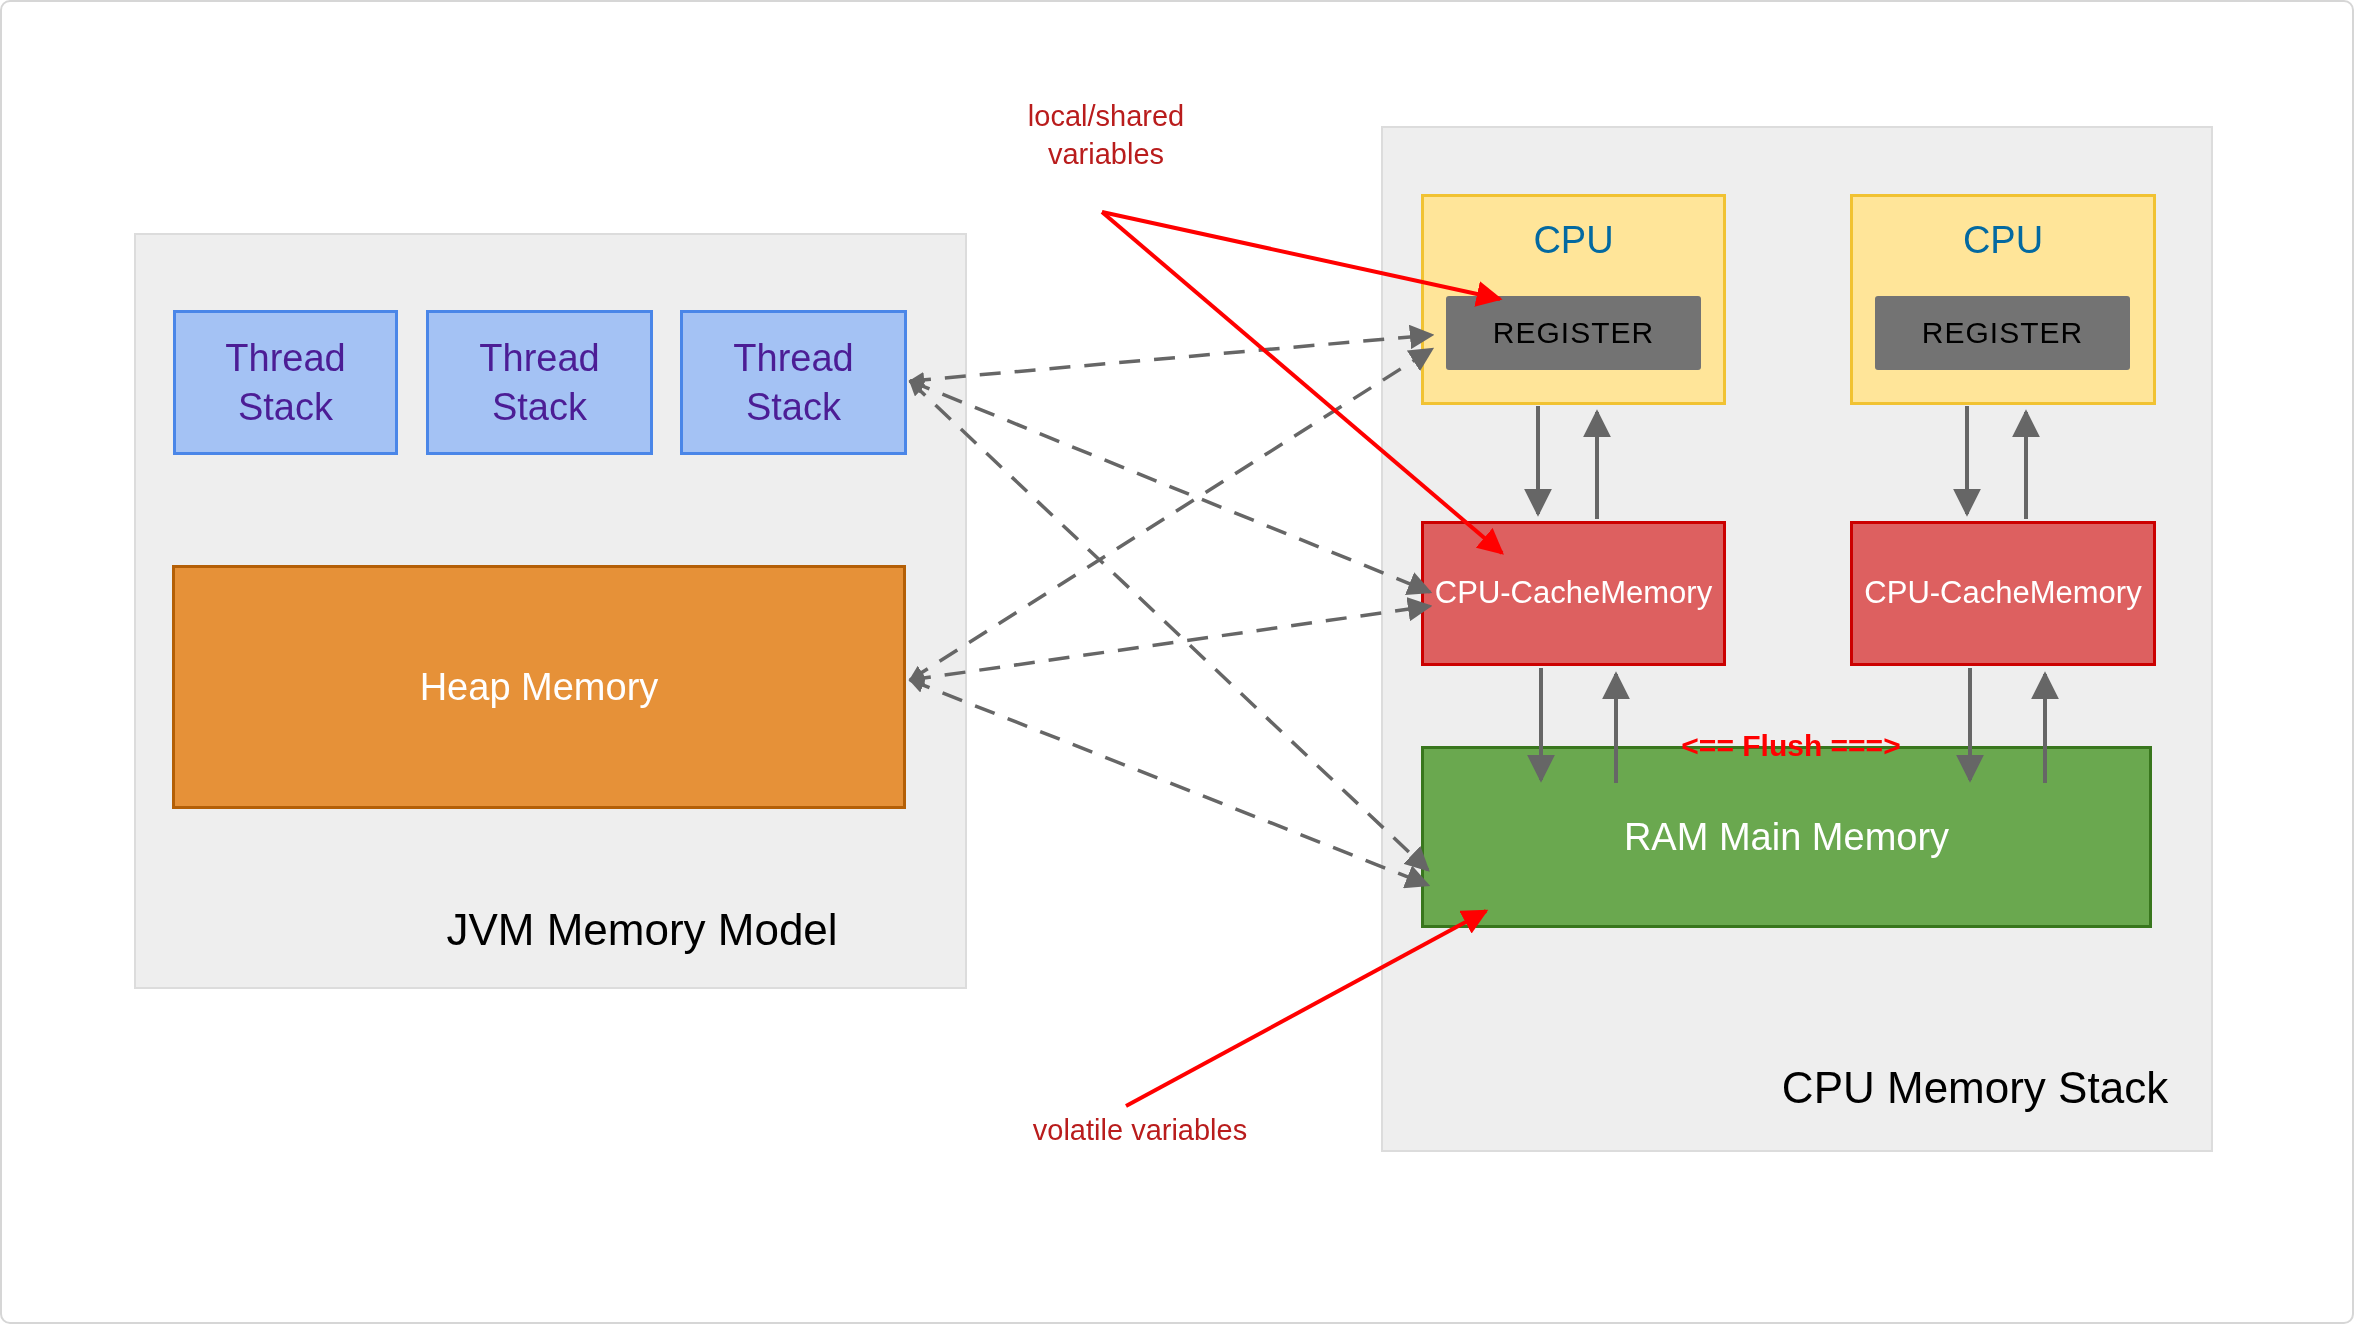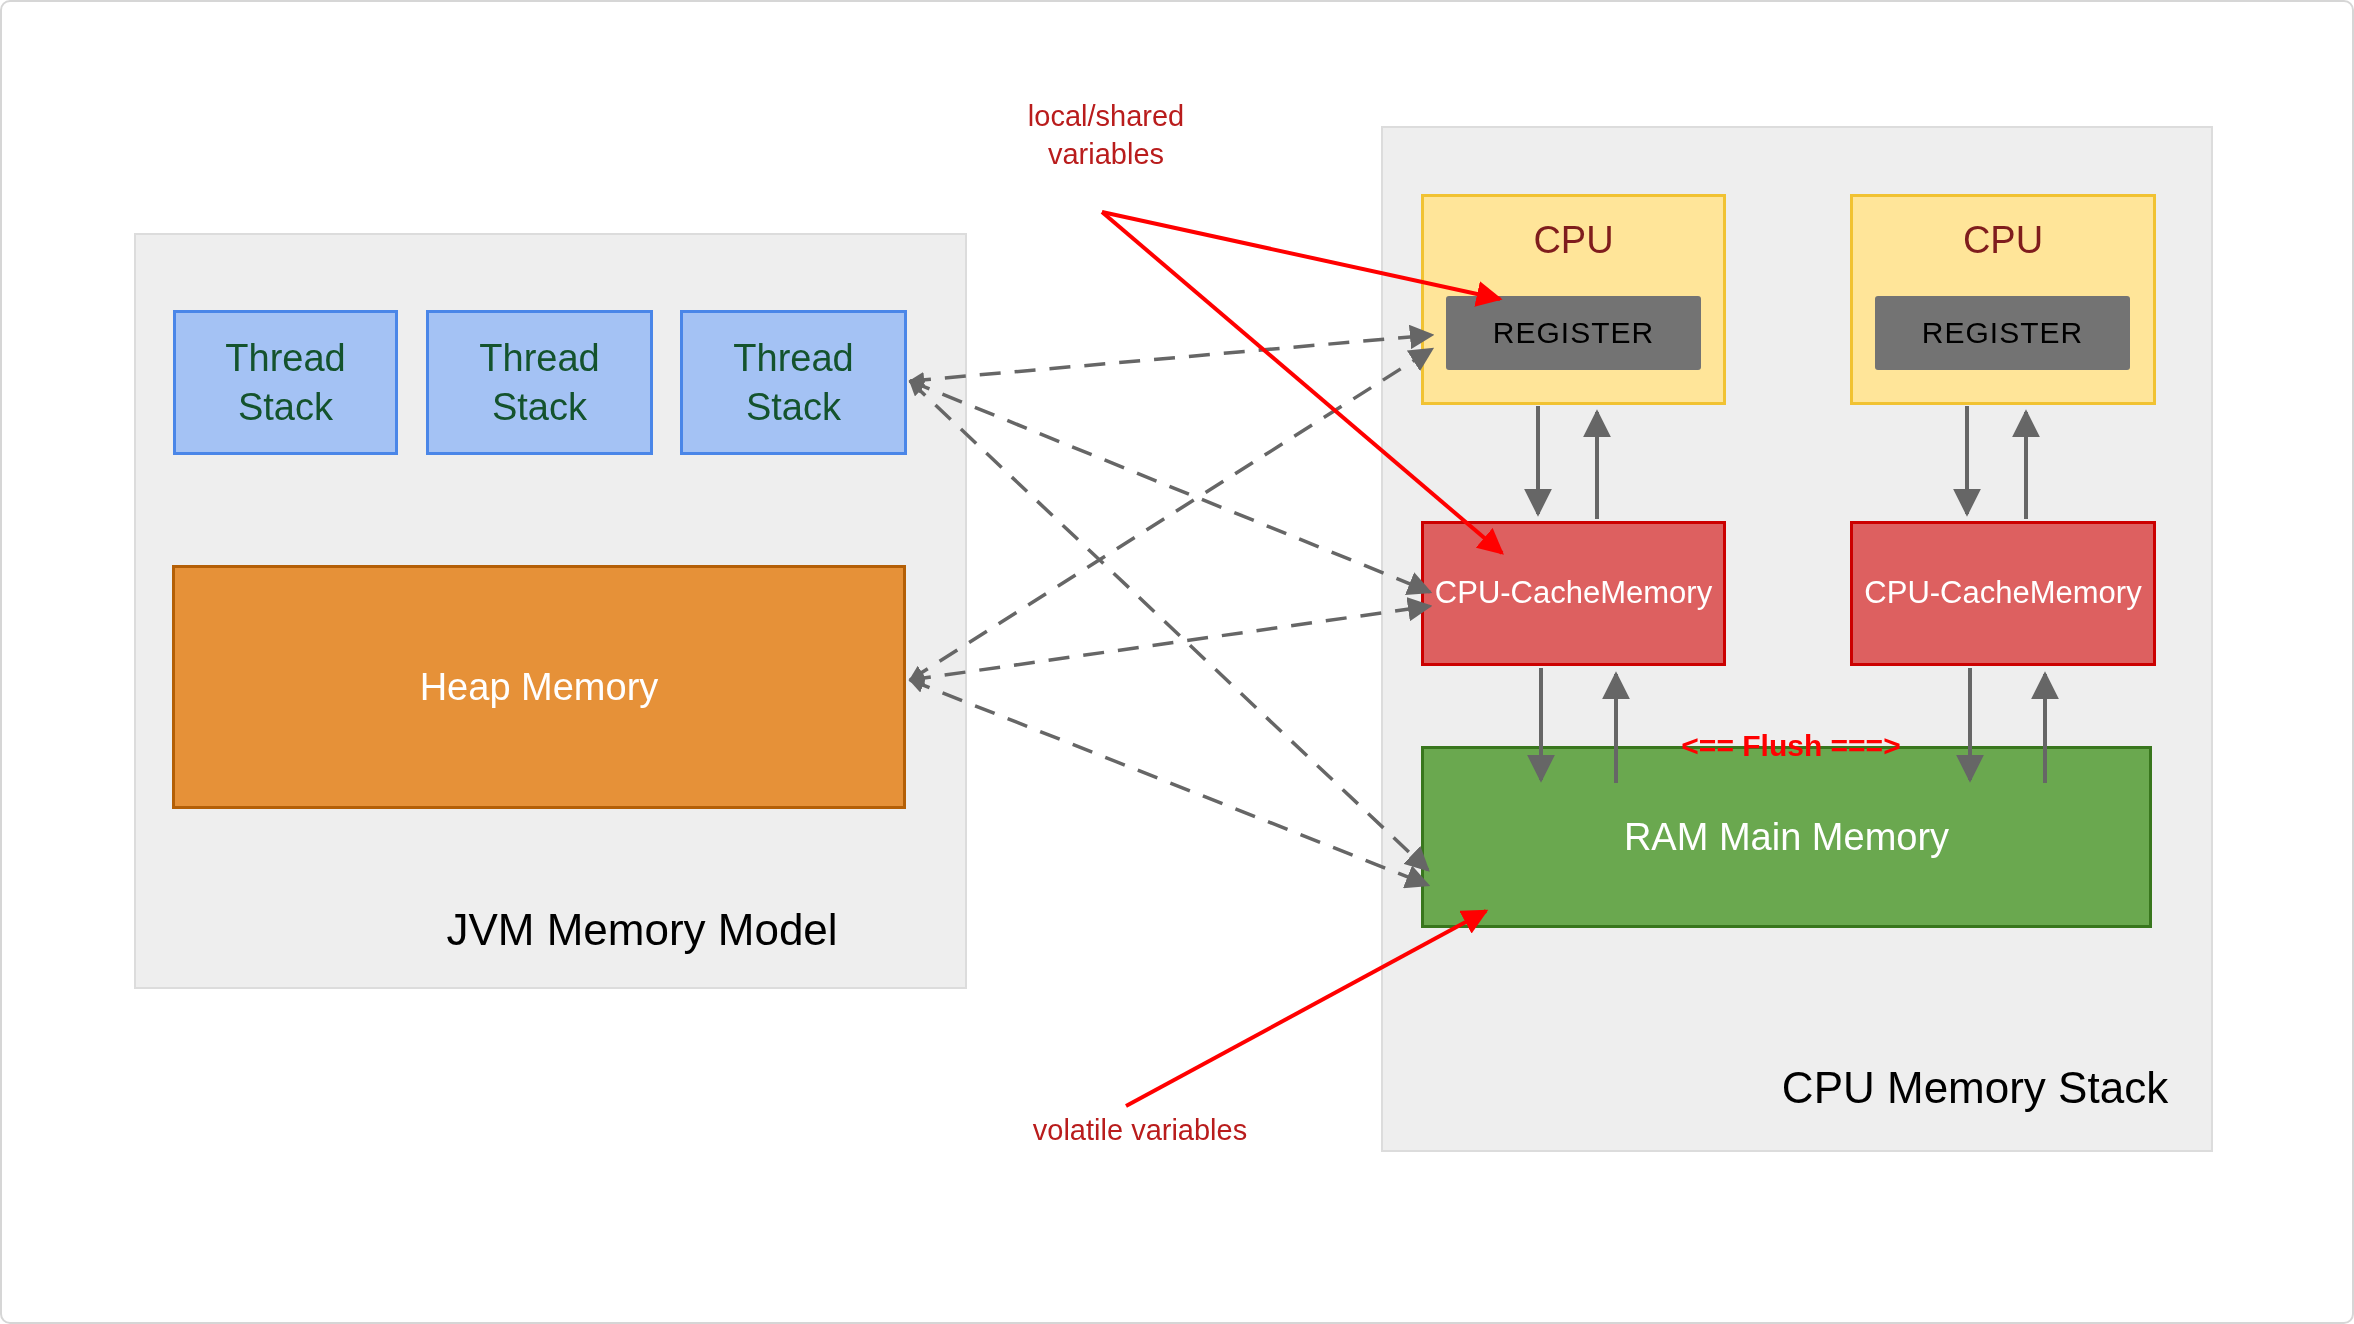--- a/index.html
+++ b/index.html
@@ -13,32 +13,32 @@
   }
   .container-title{
     position:absolute;transform:translate(-50%,-50%);
     font-size:44px;color:#000000;white-space:nowrap;
   }
   .node{
     position:absolute;box-sizing:border-box;display:flex;align-items:center;justify-content:center;
     text-align:center;
   }
   .thread-stack{
-    background:#a4c2f4;border:3px solid #4a86e8;color:#14532d;
+    background:#a4c2f4;border:3px solid #4a86e8;color:#4c1d95;
     font-size:38px;line-height:1.28;
   }
   .heap{
     background:#e69138;border:3px solid #b45f06;color:#ffffff;font-size:38px;
   }
   .cpu-box{
     position:absolute;box-sizing:border-box;background:#ffe599;border:3px solid #f1c232;
   }
   .cpu-label{
     position:absolute;top:22px;left:0;width:100%;text-align:center;
-    font-size:38px;color:#7f1d1d;
+    font-size:38px;color:#0369a1;
   }
   .register{
     position:absolute;left:22px;top:99px;width:255px;height:74px;
     background:#737373;border-radius:3px;display:flex;align-items:center;justify-content:center;
     font-size:30px;color:#000000;letter-spacing:1px;
   }
   .cache{
     background:#dd6060;border:3px solid #cc0000;color:#ffffff;
     font-size:31px;line-height:1.3;flex-direction:row;
   }

